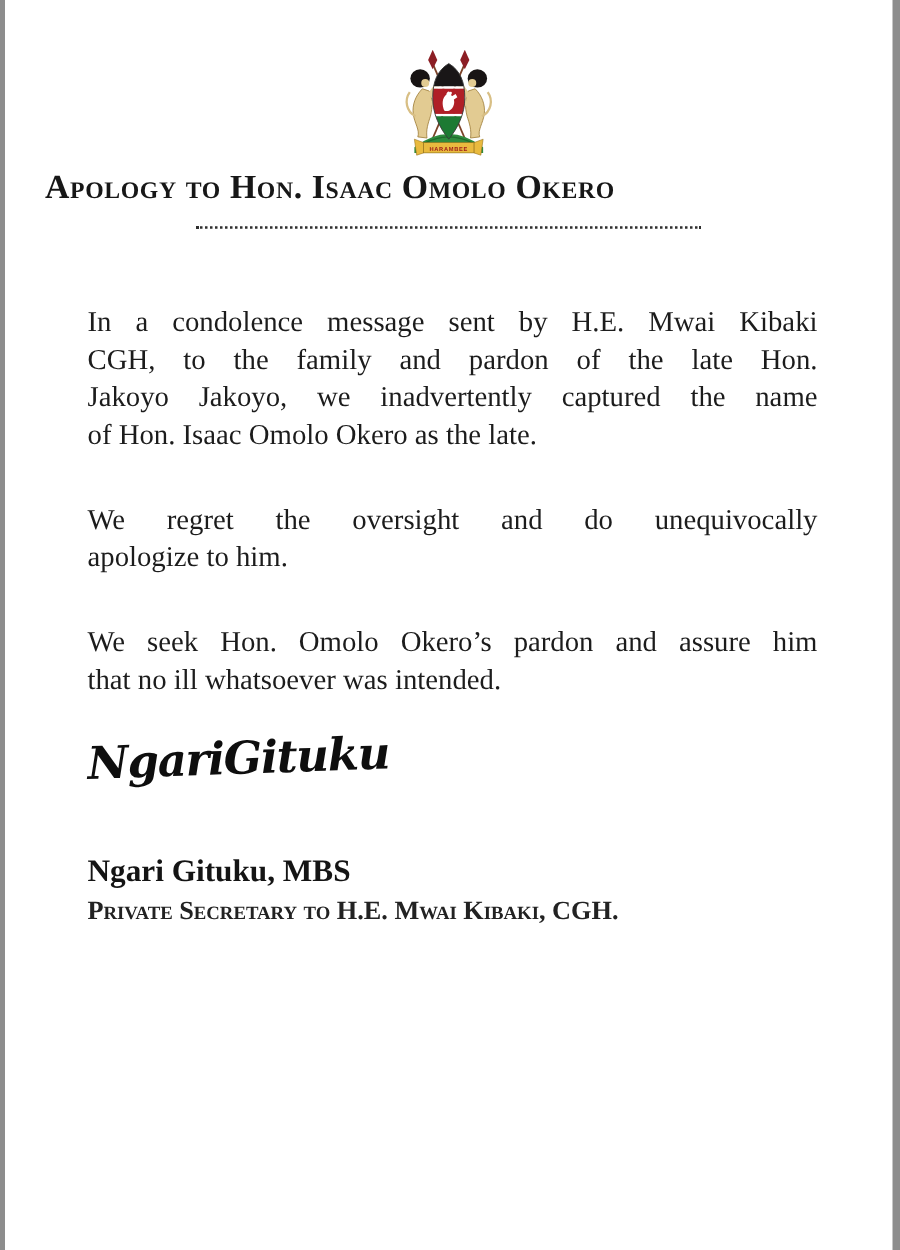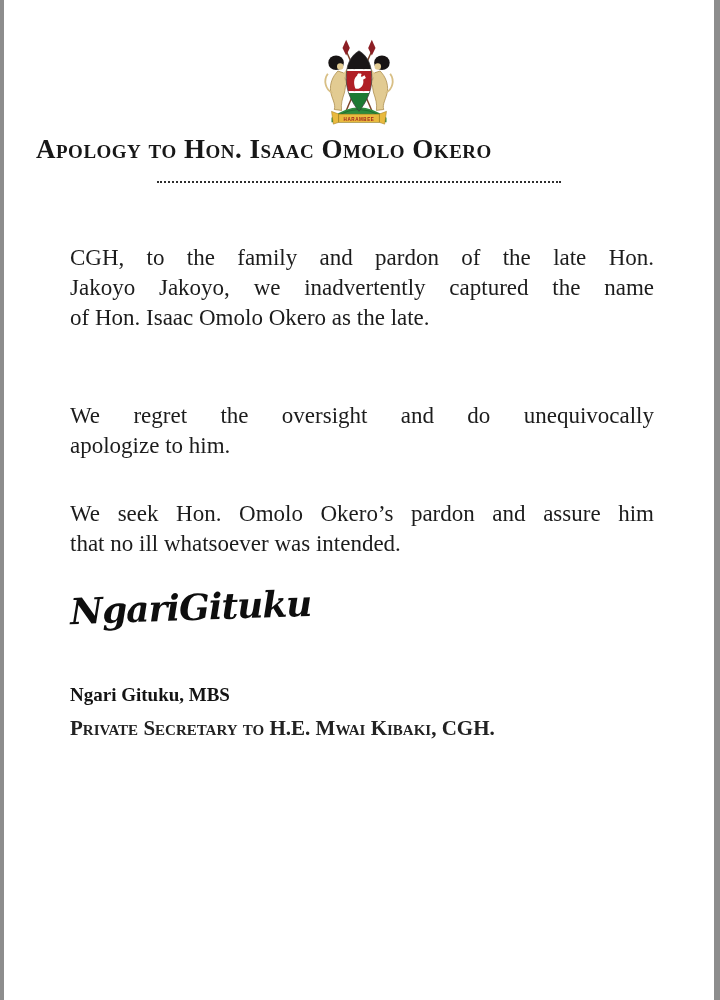--- a/index.html
+++ b/index.html
@@ -66,21 +66,21 @@
     font-weight: 700;
     font-size: 36px;
     letter-spacing: -1px;
     transform: rotate(-2deg);
     color: #0e0e0e;
   }
   .sig-name {
     position: absolute;
     left: 66px;
     top: 684px;
-    font-size: 19px;
+    font-size: 25px;
     font-weight: 700;
     color: #141414;
   }
   .sig-role {
     position: absolute;
     left: 66px;
     top: 716px;
     font-size: 21px;
     font-variant: small-caps;
     color: #222222;
@@ -149,20 +149,21 @@
       <polygon points="80,80 72,83 72,92 78,94" stroke="#96701d" stroke-width="0.5" fill="#e9ba3e"></polygon>
       <rect x="28" y="83" width="44" height="9" stroke="#96701d" stroke-width="0.5" fill="#e9ba3e"></rect>
       <text x="50" y="90" font-size="5" text-anchor="middle" letter-spacing="0.6" font-family="Liberation Sans, sans-serif" font-weight="bold" fill="#9e1b1b">HARAMBEE</text>
     </g>
   </svg>
 
   <div class="title">Apology to Hon. Isaac Omolo Okero</div>
   <div class="dotted-rule"></div>
 
   <div class="para p1">
+    <div class="jl">In a condolence message sent by H.E. Mwai Kibaki</div>
     <div class="jl">CGH, to the family and pardon of the late Hon.</div>
     <div class="jl">Jakoyo Jakoyo, we inadvertently captured the name</div>
     <div class="ll">of Hon. Isaac Omolo Okero as the late.</div>
   </div>
 
   <div class="para p3">
     <div class="jl">We seek Hon. Omolo Okero’s pardon and assure him</div>
     <div class="ll">that no ill whatsoever was intended.</div>
   </div>
 

